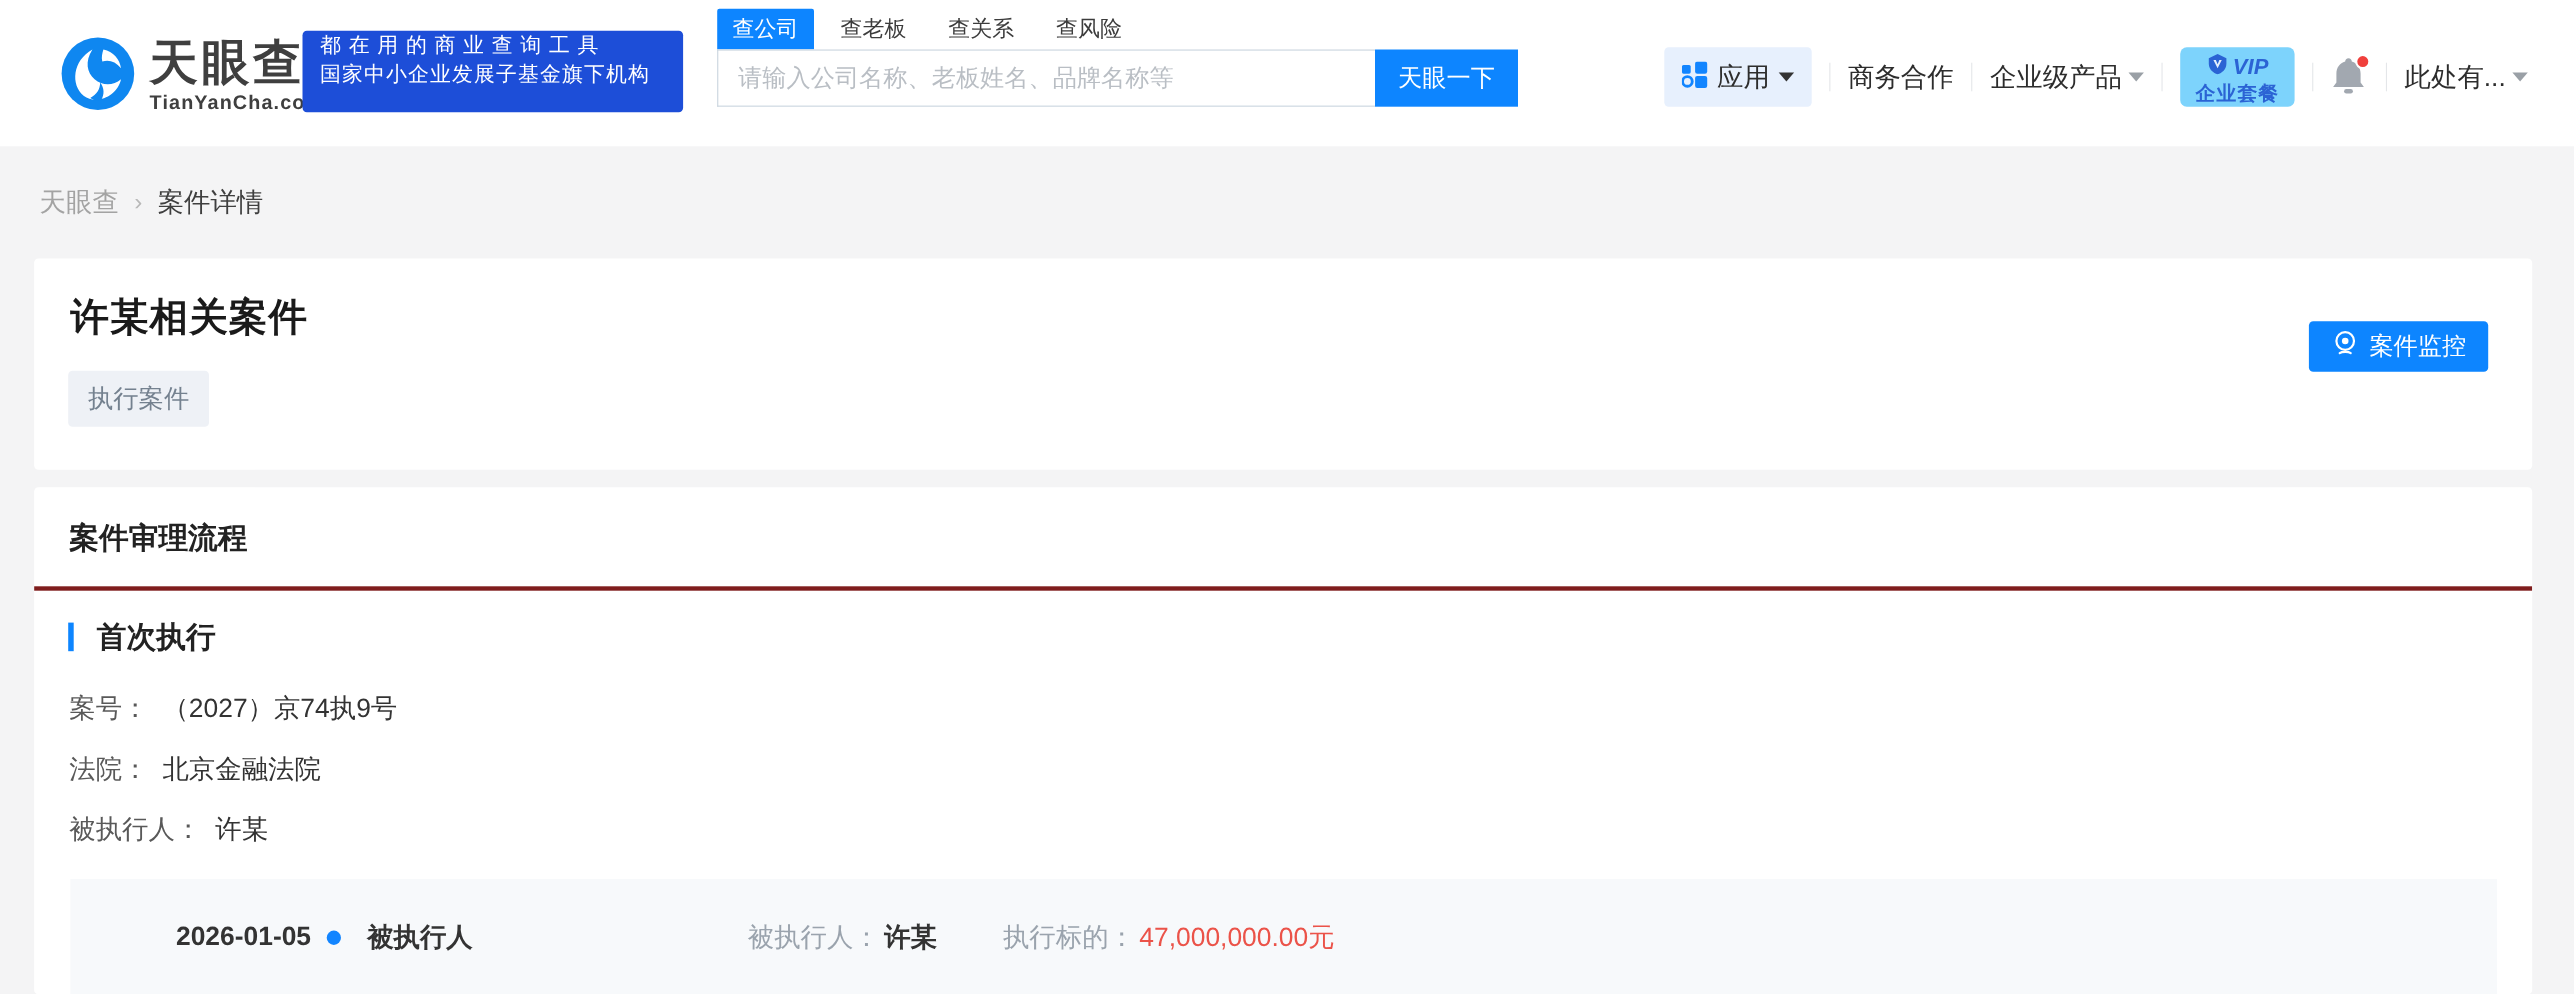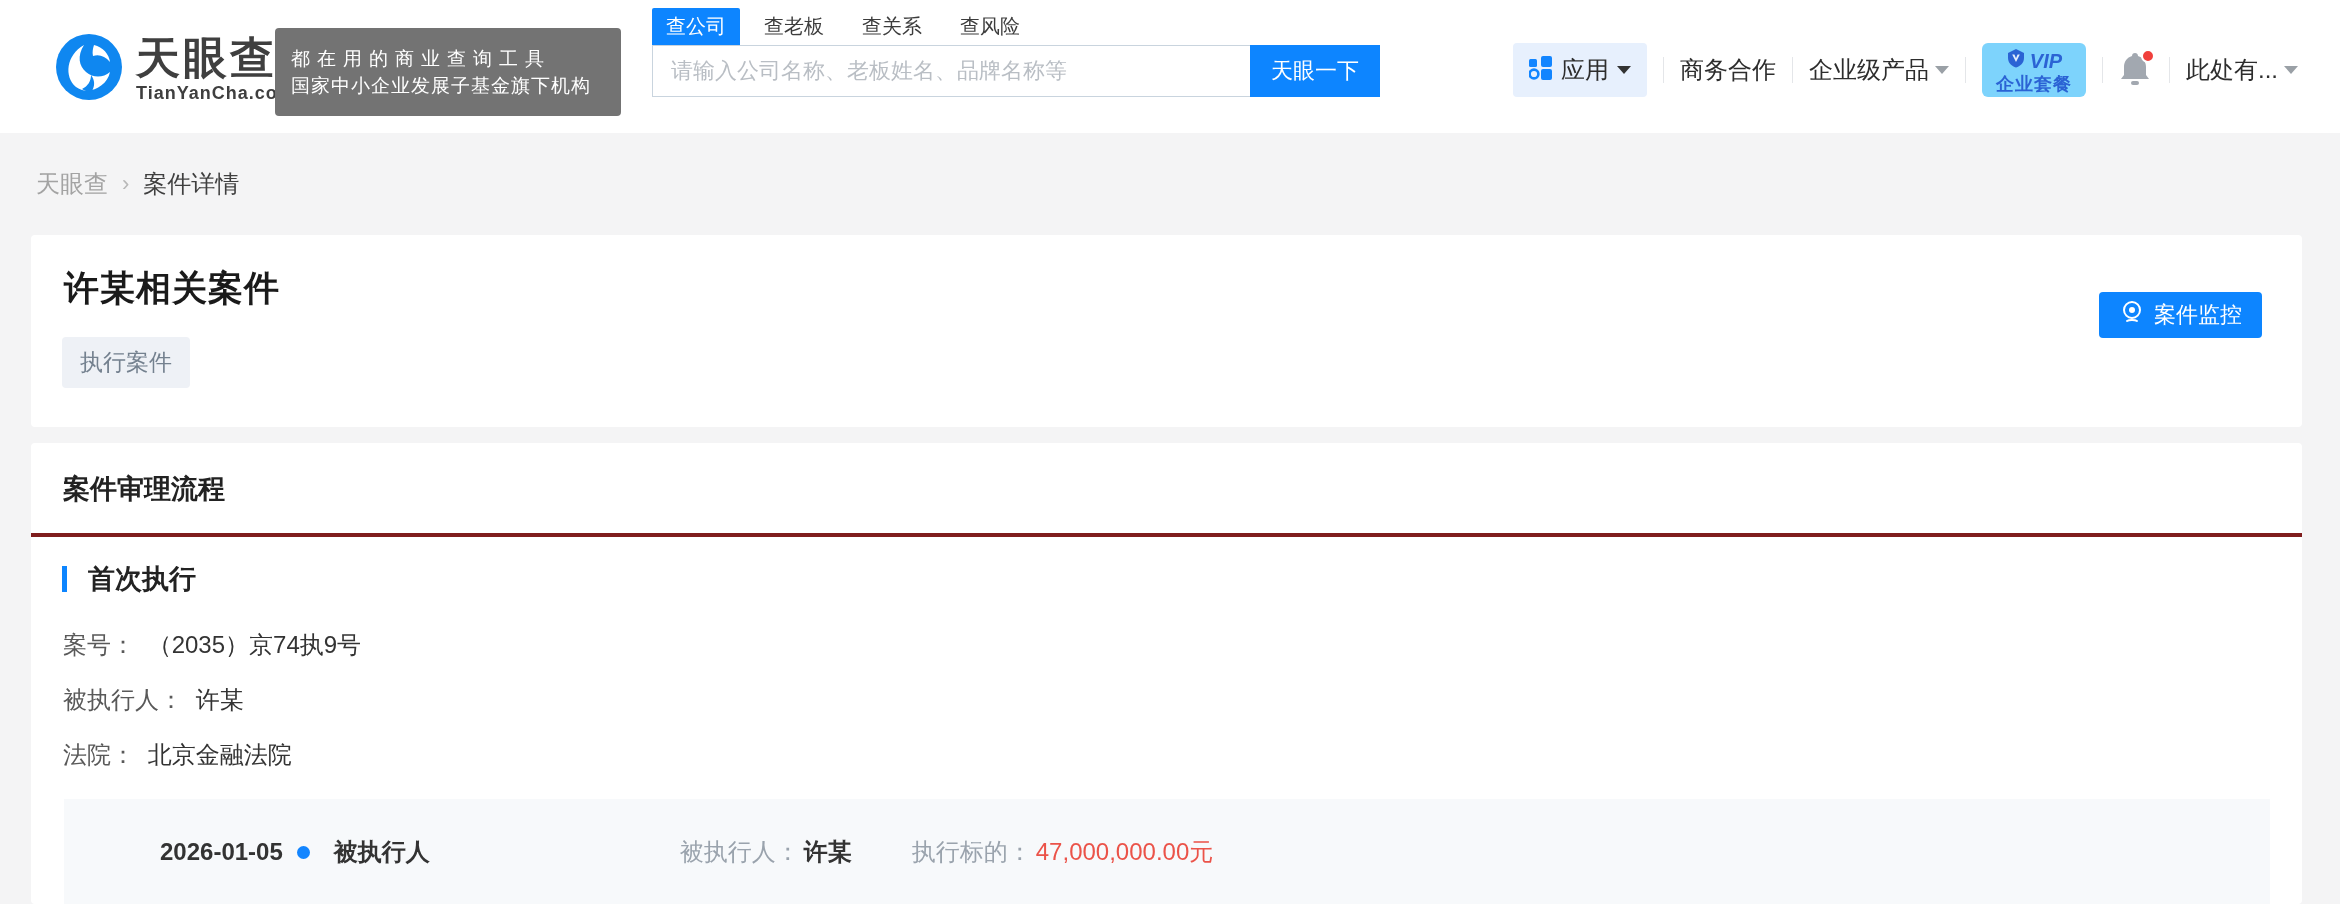--- a/index.html
+++ b/index.html
@@ -8,23 +8,23 @@
     font-family:"Liberation Sans","DejaVu Sans",sans-serif;
     background:#f4f4f5; color:#333; position:relative;
   }
   
   .header { position:absolute; top:0; left:0; width:2340px; height:133px; background:#fff; }
   .logo-wrap { position:absolute; left:55px; top:33px; display:flex; align-items:center; }
   .logo-text { margin-left:13px; display:flex; flex-direction:column; }
   .logo-cn { font-size:44px; font-weight:bold; color:#3f3f3f; letter-spacing:3px; line-height:46px; }
   .logo-en { font-size:18px; font-weight:bold; color:#3f3f3f; letter-spacing:1px; margin-top:2px; }
   .red-badge {
-    position:absolute; left:275px; top:28px; width:346px; height:88px;
-    background:#737373; border-radius:4px; color:#fff;
-    display:flex; flex-direction:column; justify-content:center; padding:0 16px;
+    position:absolute; left:275px; top:28px; width:346px; height:74px;
+    background:#1d4ed8; border-radius:4px; color:#fff;
+    display:flex; flex-direction:column; justify-content:flex-start; padding:0 16px;
   }
   .red-badge .l1 { font-size:19px; letter-spacing:7px; line-height:27px; white-space:nowrap; }
   .red-badge .l2 { font-size:19px; letter-spacing:1px; line-height:27px; white-space:nowrap; }
   
   .search-block { position:absolute; left:652px; top:12px; }
   .search-tabs { display:flex; align-items:flex-end; height:33px; }
   .search-tab { font-size:20px; color:#3c3c3c; padding:5px 14px; cursor:pointer; white-space:nowrap; margin-right:10px; }
   .search-tab.active { background:#0d85ff; color:#fff; border-radius:2px 2px 0 0; }
   .search-bar { display:flex; }
   .search-input {
@@ -211,29 +211,29 @@
 <div class="card card2">
   <div class="card2-header">案件审理流程</div>
 
   <div class="section-title">
     <span class="section-bar"></span>
     <span class="section-text">首次执行</span>
   </div>
 
   <div class="field-row f1">
     <span class="field-label">案号：</span>
-    <span class="field-value">（2035）京74执9号</span>
+    <span class="field-value">（2027）京74执9号</span>
+  </div>
+  <div class="field-row">
+    <span class="field-label">法院：</span>
+    <span class="field-value">北京金融法院</span>
   </div>
   <div class="field-row">
     <span class="field-label">被执行人：</span>
     <span class="field-value">许某</span>
-  </div>
-  <div class="field-row">
-    <span class="field-label">法院：</span>
-    <span class="field-value">北京金融法院</span>
   </div>
 
   <div class="timeline-row">
     <span class="tl-date">2026-01-05</span>
     <span class="tl-dot"></span>
     <span class="tl-type">被执行人</span>
     <span class="tl-label1">被执行人：</span>
     <span class="tl-val1">许某</span>
     <span class="tl-label2">执行标的：</span>
     <span class="tl-val2">47,000,000.00元</span>

